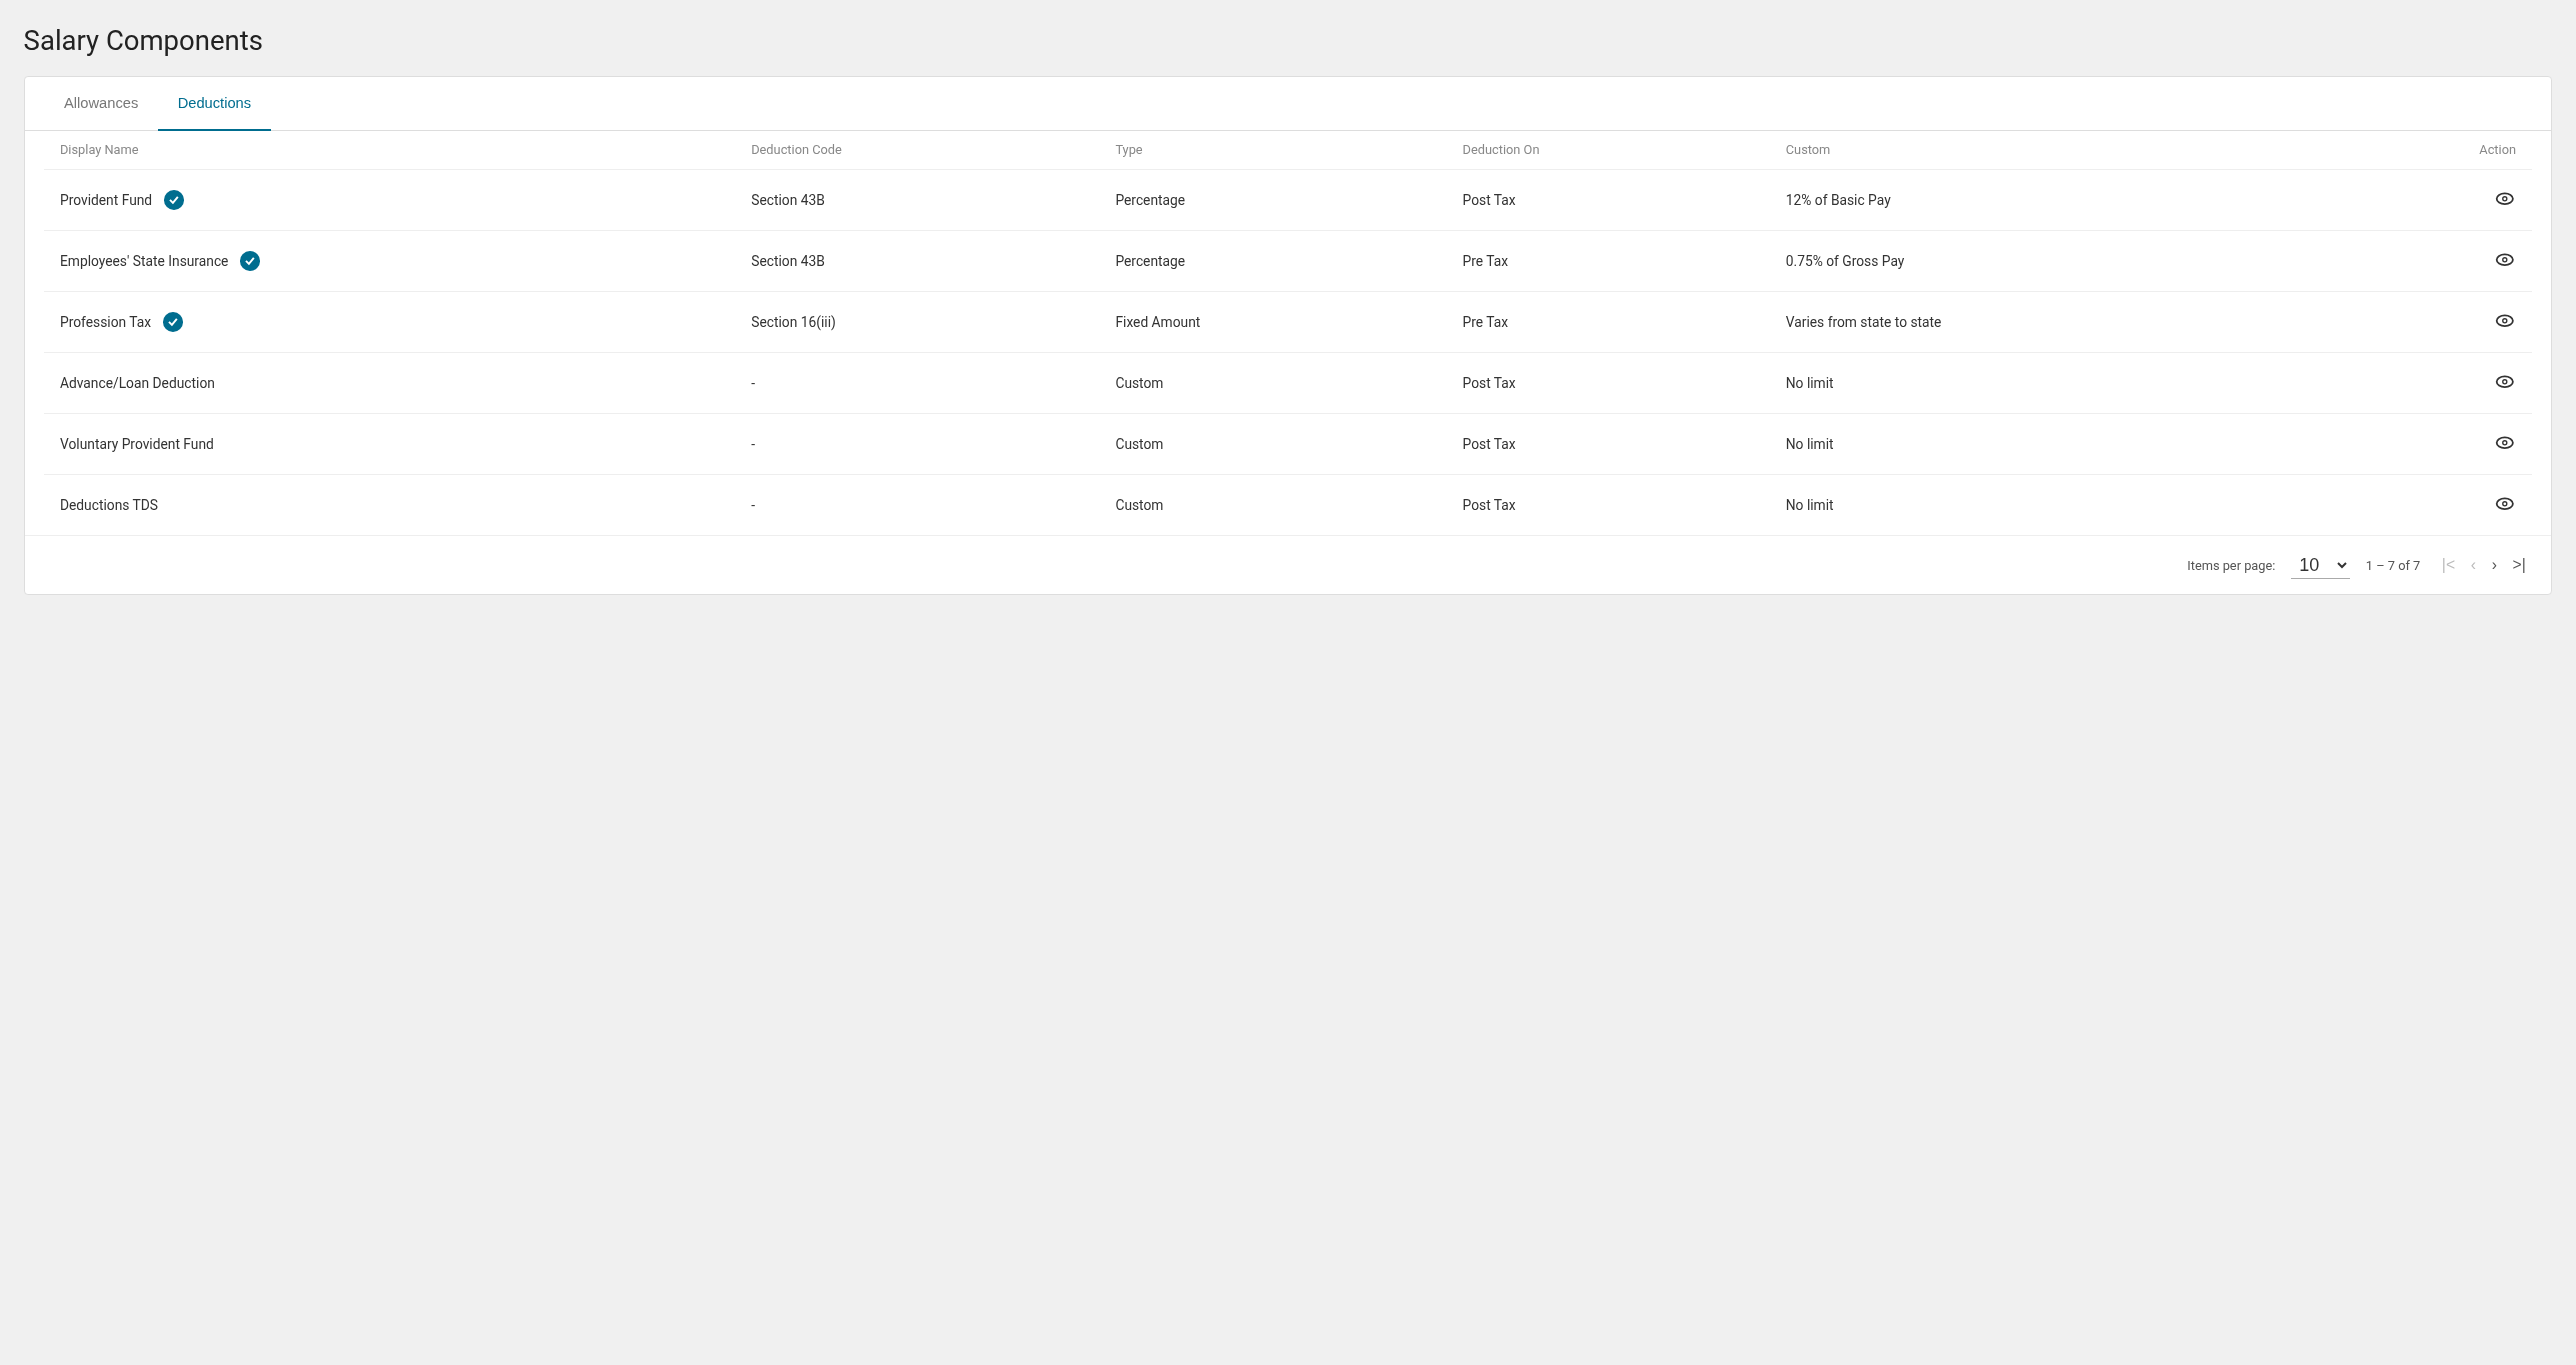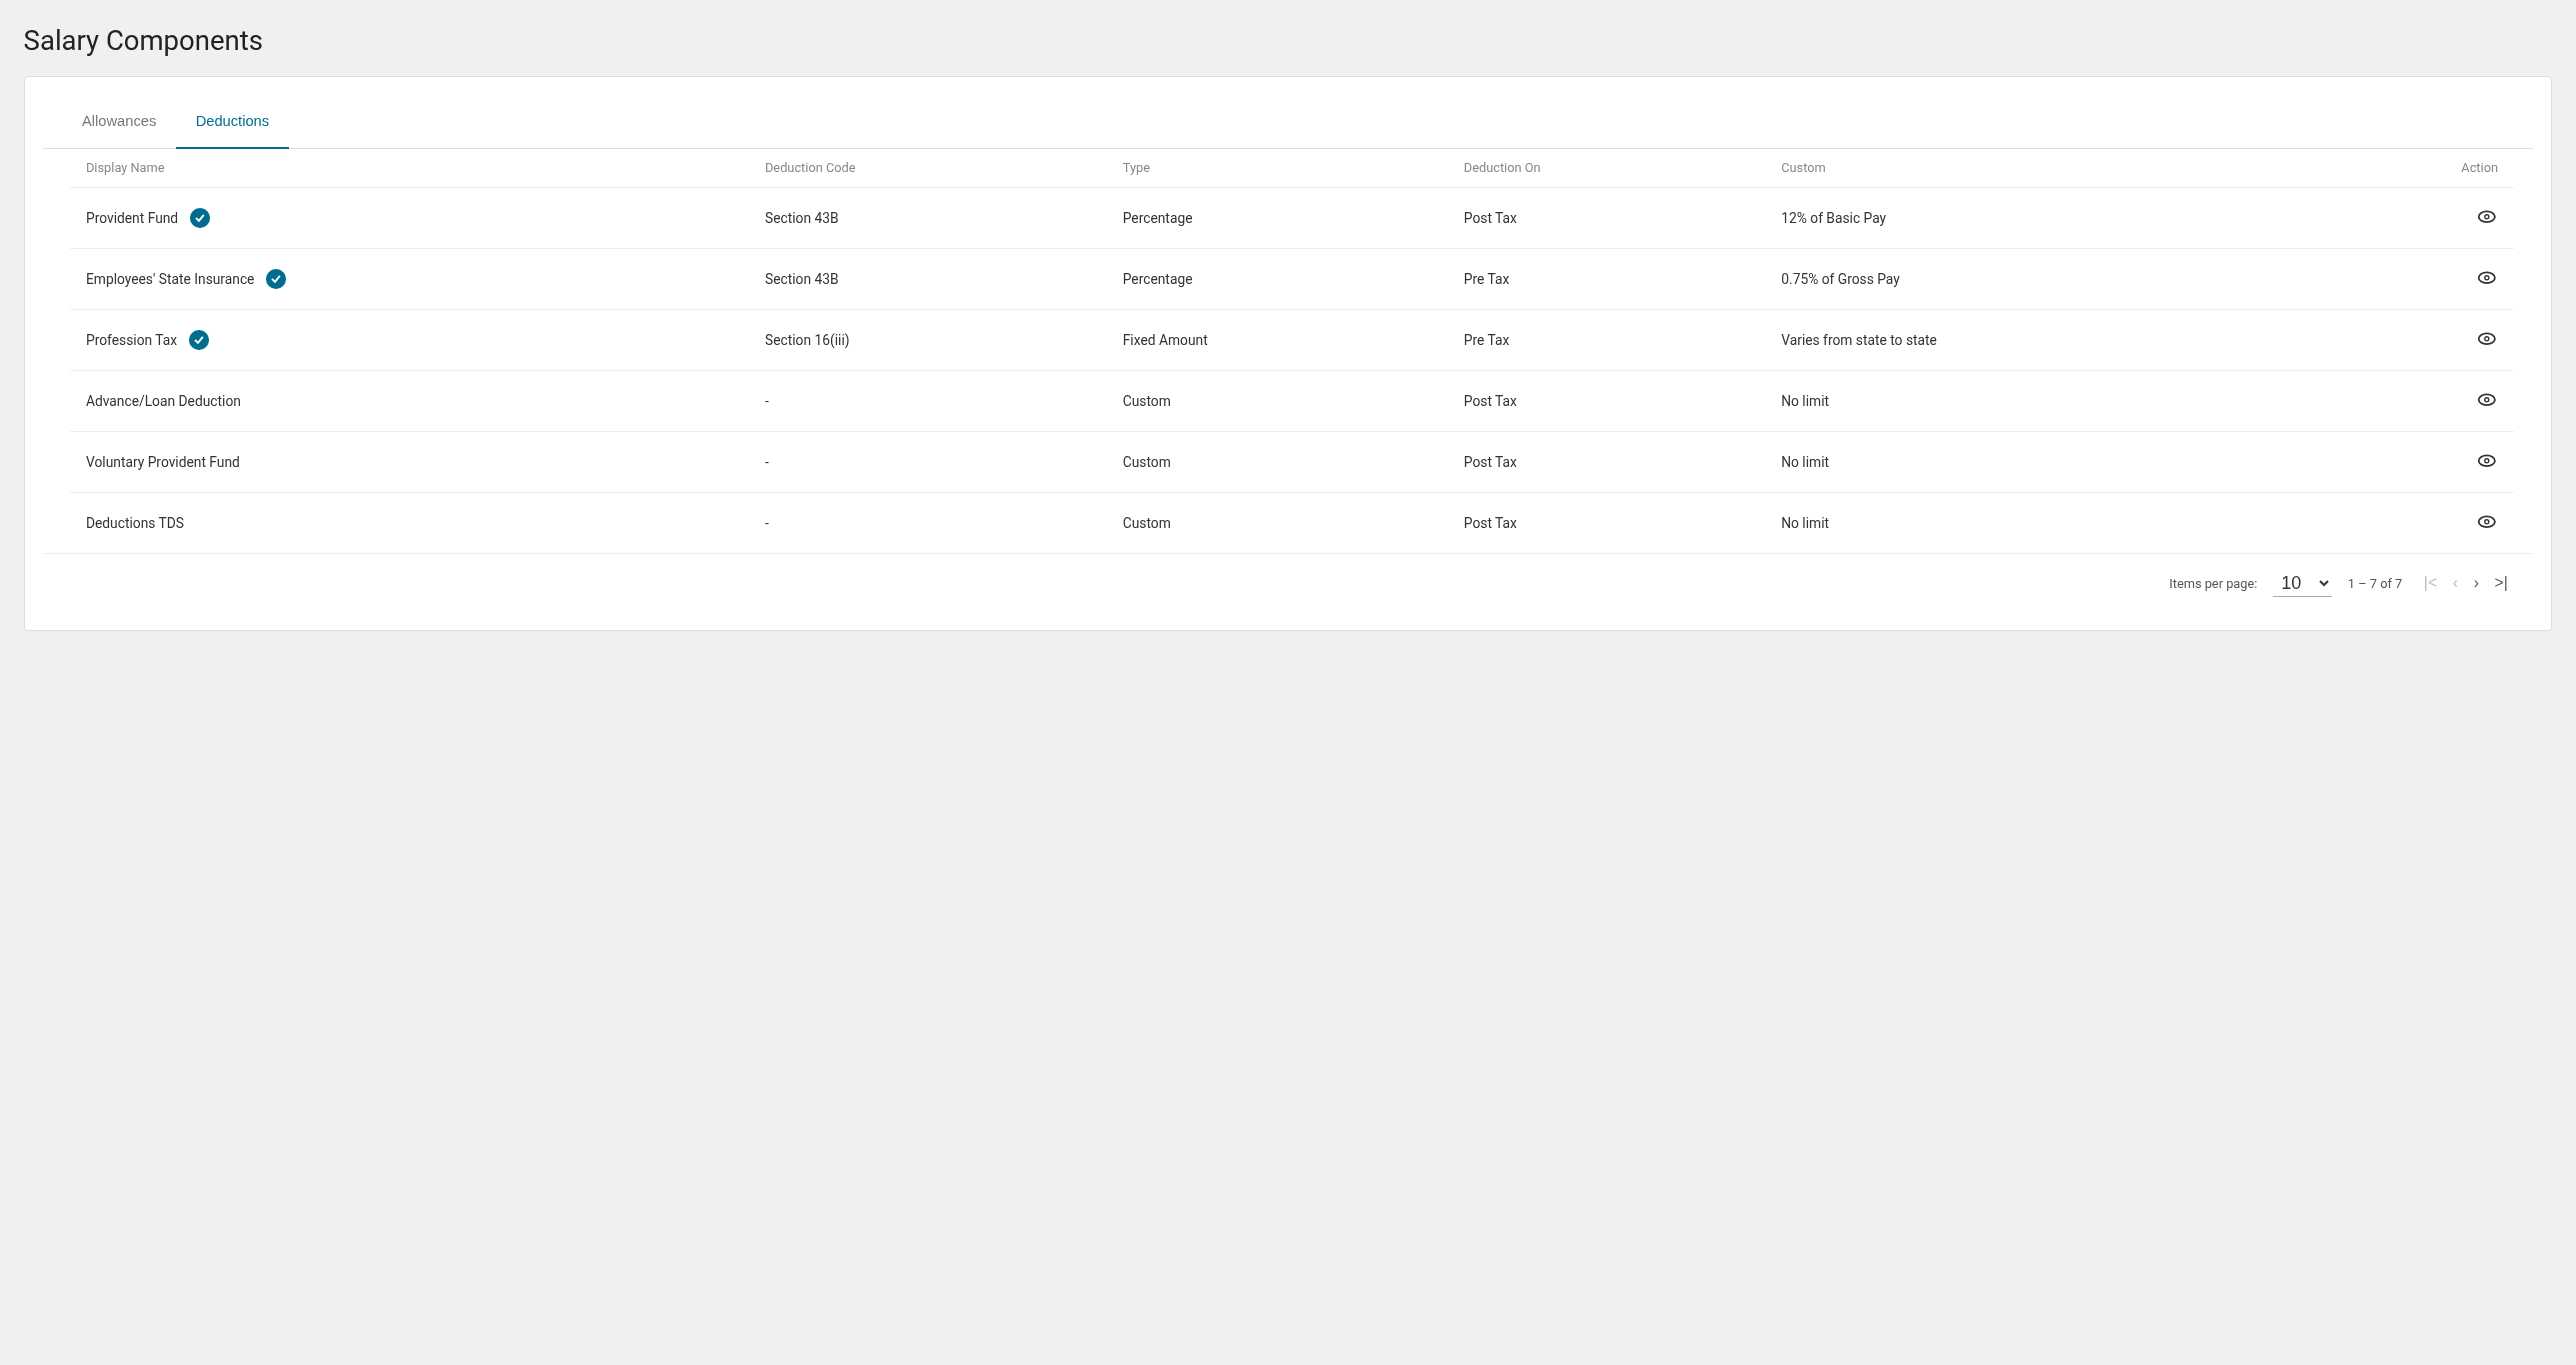--- a/index.html
+++ b/index.html
@@ -13,21 +13,21 @@
     .page-title {
       font-size: 27.5px;
       font-weight: 400;
       color: #222;
       margin-bottom: 19.7px;
     }
     .card {
       background: #fff;
       border: 1px solid #ddd;
       border-radius: 3.9px;
-      padding: 18px;
+      padding: 0;
       overflow: hidden;
     }
     .tabs {
       display: flex;
       border-bottom: 1px solid #ddd;
       padding: 0 19.7px;
     }
     .tab {
       padding: 17.7px 19.7px;
       font-size: 14.7px;
@@ -107,21 +107,20 @@
       color: white;
       border: none;
       border-radius: 3.9px;
       padding: 9.8px 27.5px;
       font-size: 14.7px;
       cursor: pointer;
       font-weight: 500;
     }
     .table-container {
       padding: 0 19.7px;
-      margin-left: 8px;
     }
     table {
       width: 100%;
       border-collapse: collapse;
       font-size: 13.8px;
     }
     thead tr th {
       text-align: left;
       padding: 11.8px 15.7px;
       color: #888;

